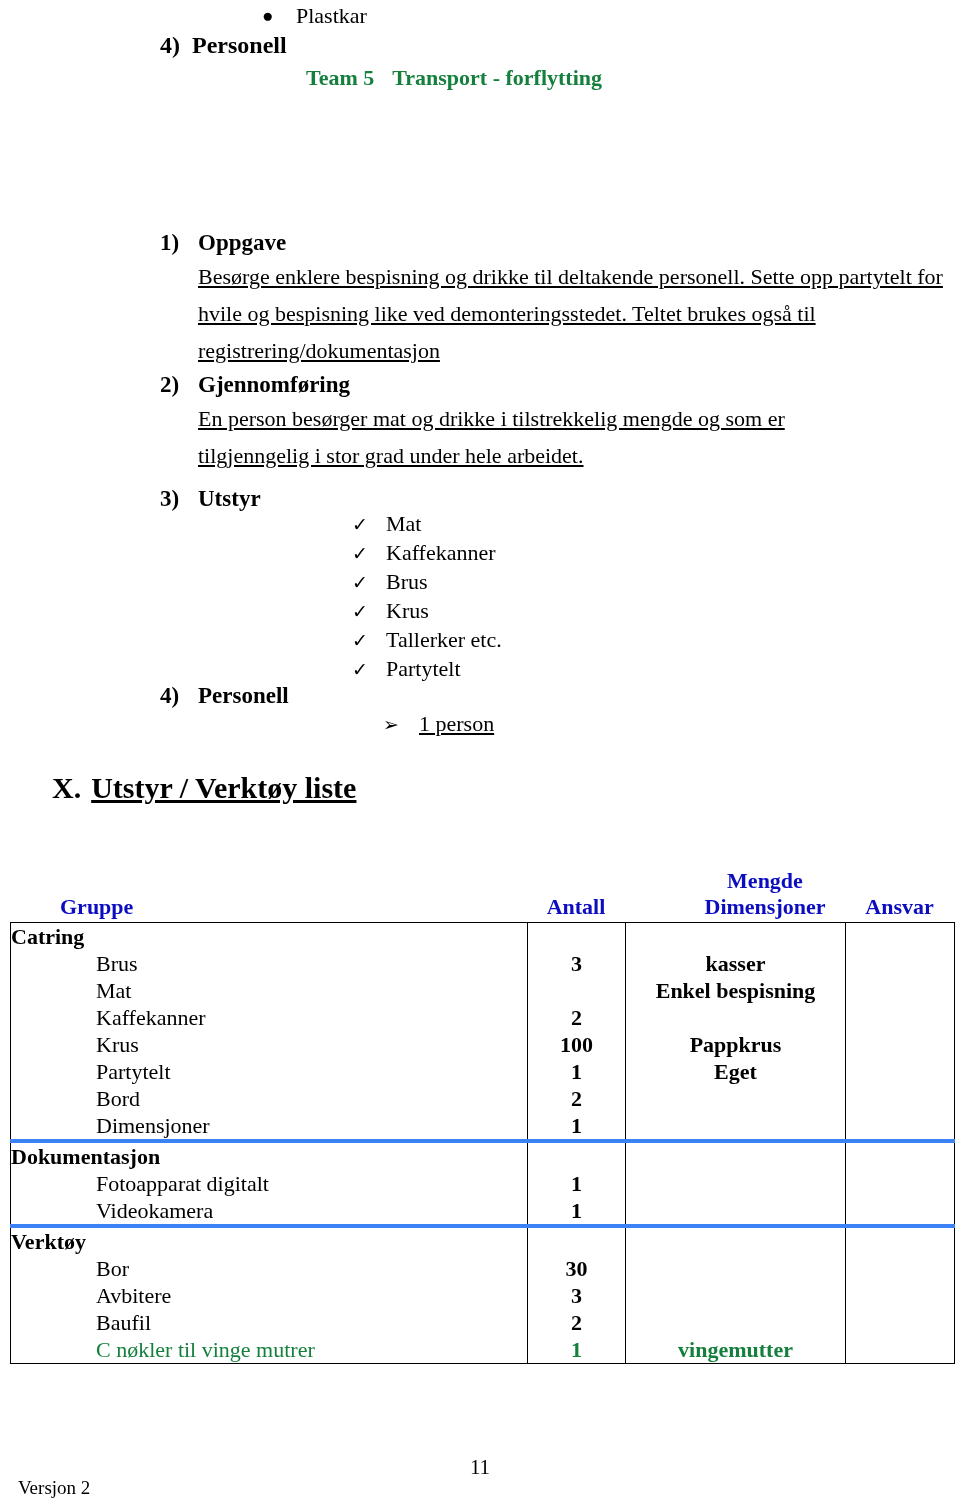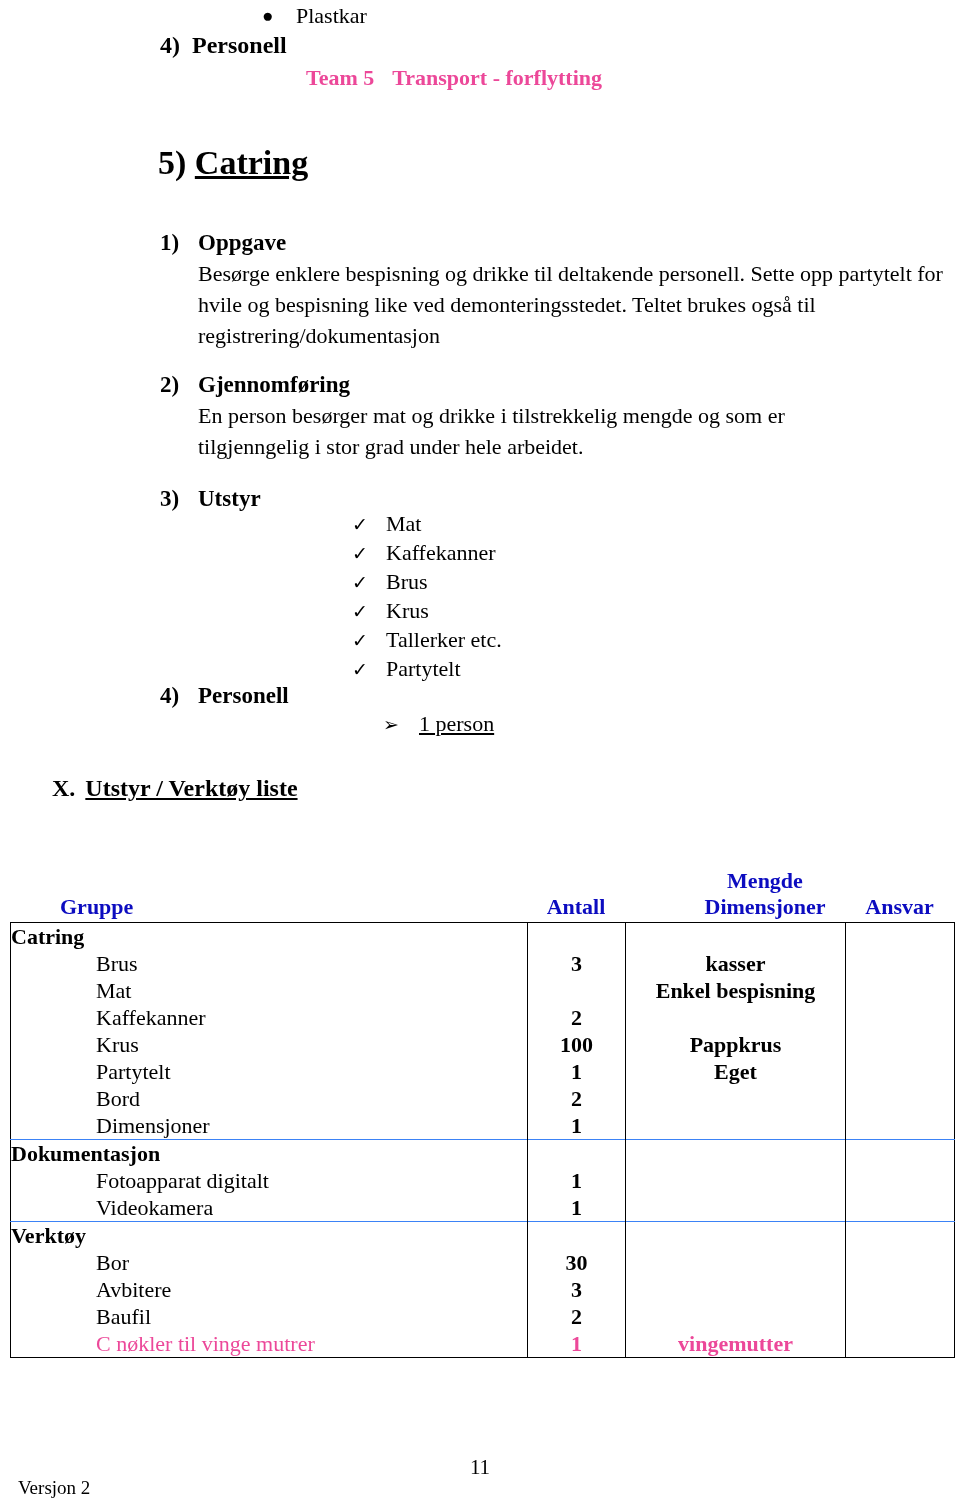--- a/index.html
+++ b/index.html
@@ -16,21 +16,21 @@
     overflow: hidden;
   }
 
   .page {
     position: relative;
     width: 960px;
     height: 1507px;
   }
 
   
-  .blue { color: #ec4899; }
+  .blue { color: #15803d; }
   .ul { text-decoration: underline; }
 
   
   .plastkar-row {
     position: absolute;
     left: 262px;
     top: 3px;
     font-size: 22px;
     line-height: 26px;
     white-space: nowrap;
@@ -85,22 +85,23 @@
     font-weight: bold;
     line-height: 30px;
     white-space: nowrap;
   }
   .num-head .num {
     display: inline-block;
     width: 38px;
   }
   .num-body {
     font-size: 22px;
-    line-height: 31px;
+    line-height: 37px;
     padding-left: 38px;
+    text-decoration: underline;
   }
 
   #block-oppgave { left: 160px; top: 228px; width: 790px; }
   #block-gjennom { left: 160px; top: 370px; width: 680px; }
   #block-utstyr  { left: 160px; top: 484px; width: 680px; }
 
   
   .check-list {
     position: absolute;
     left: 352px;
@@ -139,21 +140,21 @@
     display: inline-block;
     width: 36px;
     font-size: 19px;
   }
 
   
   .h-utstyrliste {
     position: absolute;
     left: 52px;
     top: 766px;
-    font-size: 24px;
+    font-size: 30px;
     font-weight: bold;
     line-height: 44px;
     white-space: nowrap;
     text-align: right;
   }
   .h-utstyrliste .xmark { padding-right: 10px; }
 
   
   .tbl-wrap {
     position: absolute;
@@ -199,21 +200,21 @@
     font-size: 22px;
     line-height: 27px;
     vertical-align: middle;
     border-left: 1px solid #000000;
     border-right: 1px solid #000000;
   }
   .tbl td.c1 { border-left: none; }
   .tbl td.c4 { border-right: none; }
 
   .tbl tr.group-row td { font-weight: bold; }
-  .tbl tr.sep-top td { border-top: 1px solid #3b82f6; margin-top: 34px; }
+  .tbl tr.sep-top td { border-top: 4px solid #3b82f6; margin-top: 34px; }
 
   .cell-gruppe { padding-left: 7px; white-space: nowrap; }
   .cell-gruppe.indent { padding-left: 85px; }
   .cell-antall { text-align: center; font-weight: bold; }
   .cell-mengde { text-align: center; font-weight: bold; }
   .cell-ansvar { }
 
   
   .page-number {
     position: absolute;
@@ -251,23 +252,20 @@
   </div>
 
   <div class="personell-top">
     <span>4)</span>&nbsp;&nbsp;<span>Personell</span>
   </div>
 
   <div class="team5-line blue">
     <span>Team 5</span><span class="gap"></span><span>Transport - forflytting</span>
   </div>
 
-  <div class="h-catring">
-    <span>5)</span>&nbsp;<span class="ul">Catring</span>
-  </div>
 
   <div class="num-block" id="block-oppgave">
     <div class="num-head">
       <span class="num">1)</span><span>Oppgave</span>
     </div>
     <div class="num-body">Besørge enklere bespisning og drikke til deltakende personell. Sette opp partytelt for hvile og bespisning like ved demonteringsstedet. Teltet brukes også til registrering/dokumentasjon</div>
   </div>
 
   <div class="num-block" id="block-gjennom">
     <div class="num-head">

